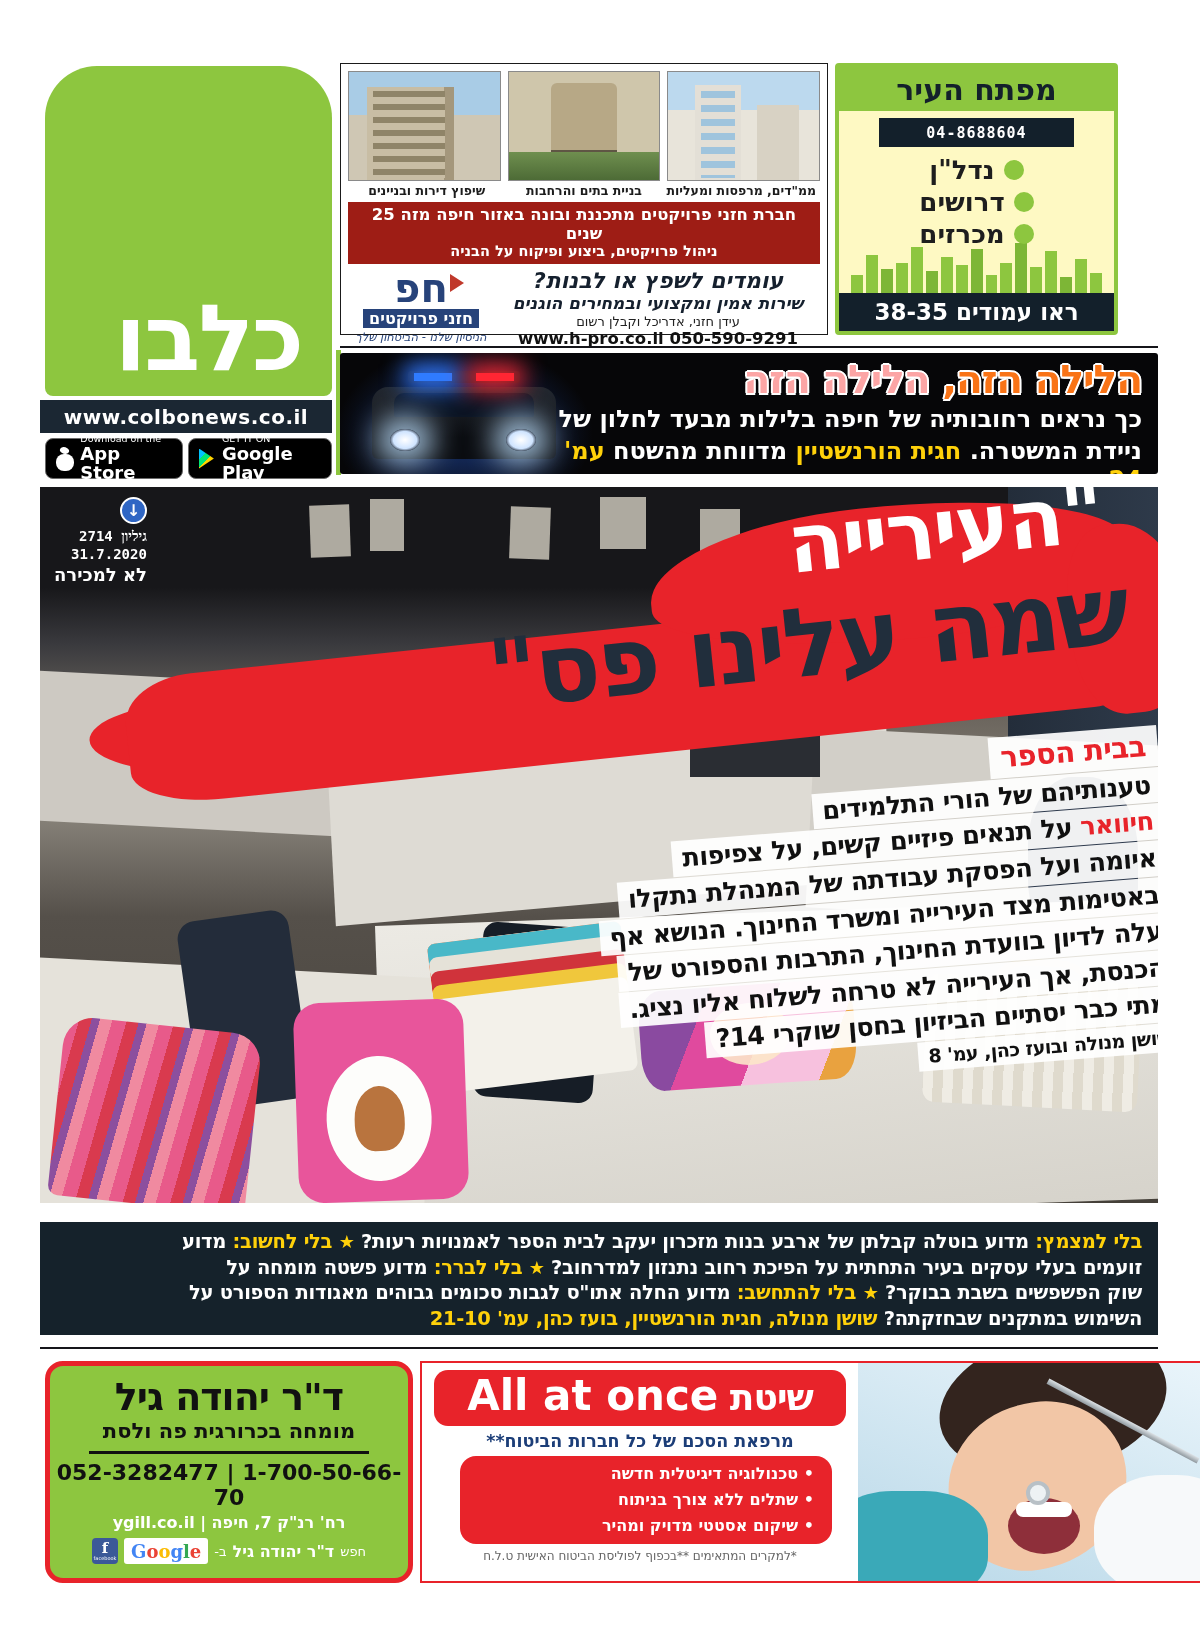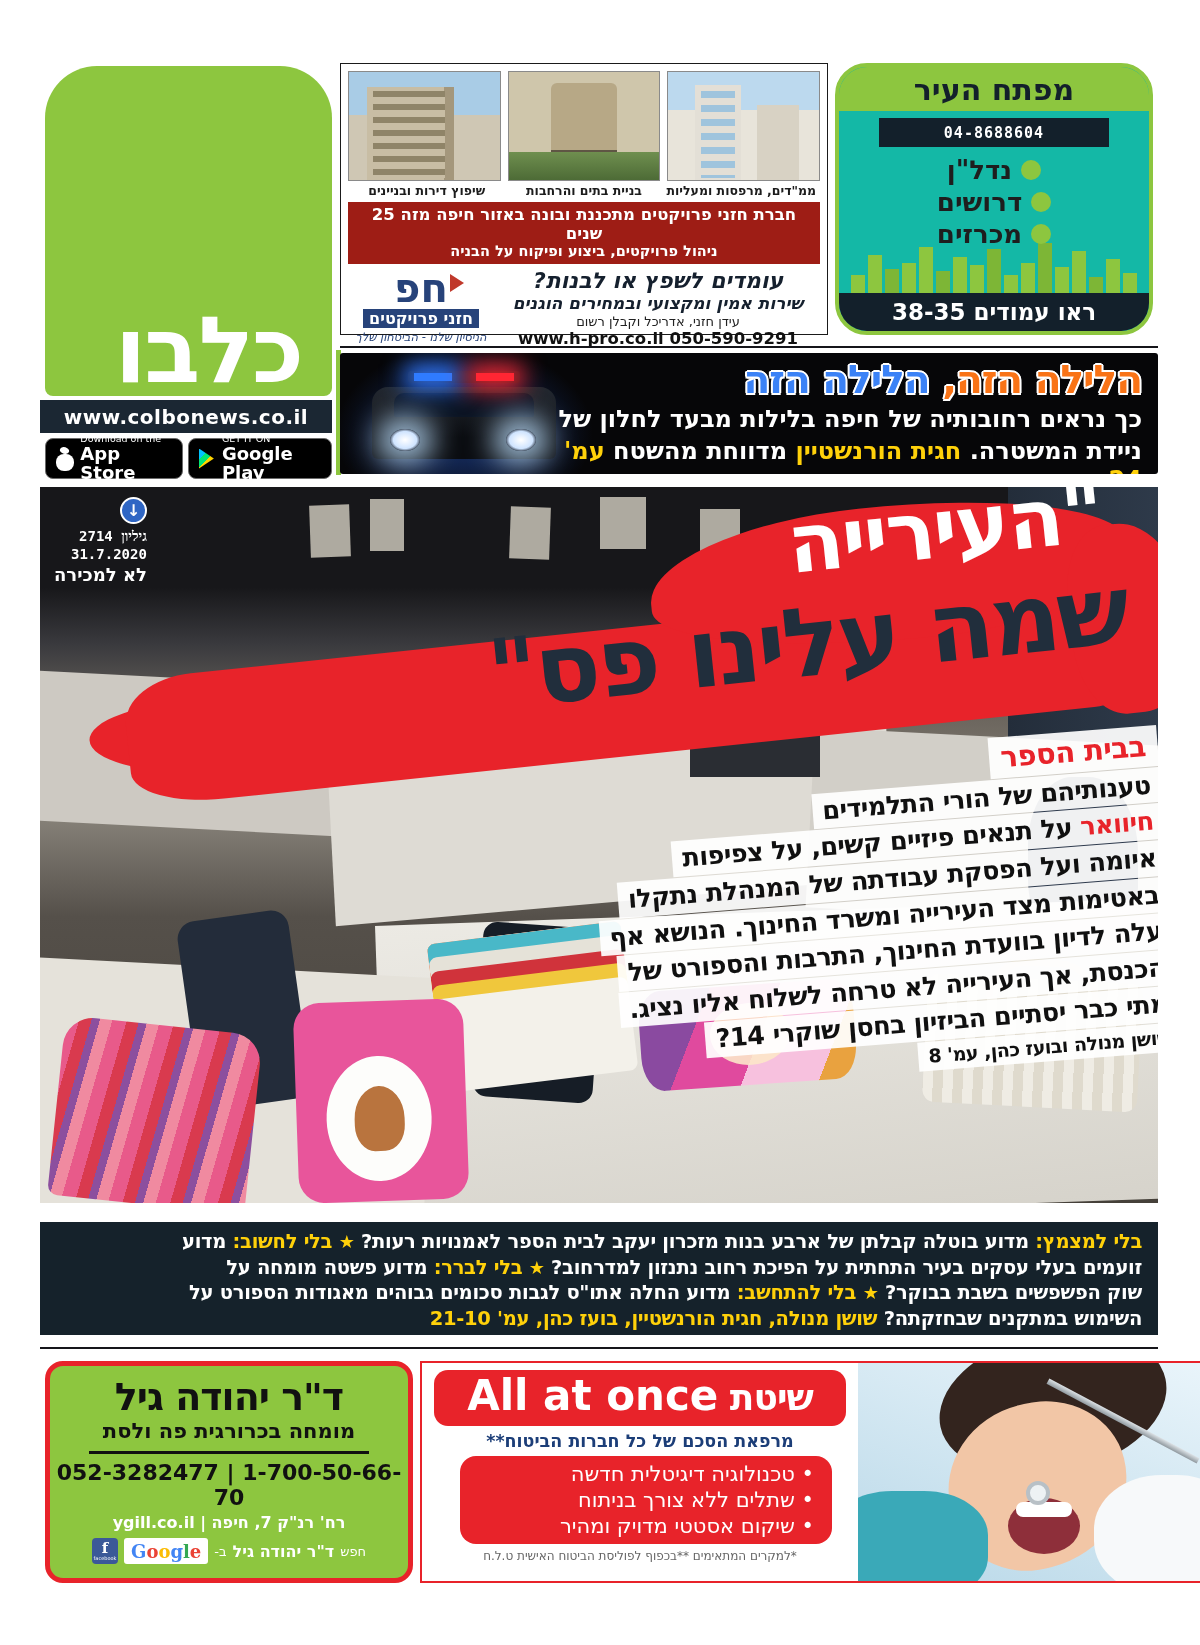--- a/index.html
+++ b/index.html
@@ -4,21 +4,21 @@
 <style>
   * { margin:0; padding:0; box-sizing:border-box; }
   html,body { background:#fff; }
   body { font-family:"DejaVu Sans", sans-serif; }
   .page { position:relative; width:1200px; height:1645px; background:#fff; overflow:hidden; direction:rtl; }
   .abs { position:absolute; }
 
   
   .logo-block { left:45px; top:66px; width:287px; height:330px; background:#8dc63f;
     border-radius:52px 52px 8px 8px; display:flex; align-items:flex-end; justify-content:center; }
-  .logo-word { color:#fff; font-weight:bold; font-size:92px; line-height:.95; padding-bottom:2px; letter-spacing:-2px;margin-left:40px; }
+  .logo-word { color:#fff; font-weight:bold; font-size:92px; line-height:.95; padding-bottom:14px; letter-spacing:-2px;margin-left:40px; }
   .website-bar { left:40px; top:400px; width:292px; height:33px; background:#1b2733; color:#fff;
     display:flex; align-items:center; justify-content:center; font-weight:bold; font-size:20px; direction:ltr; letter-spacing:.5px; }
   .badge { top:438px; height:41px; background:#000; border:1.5px solid #6b6b6b; border-radius:8px;
     color:#fff; display:flex; align-items:center; gap:8px; padding:3px 10px; direction:ltr; }
   .badge.appstore { left:45px; width:138px; }
   .badge.gplay { left:188px; width:144px; }
   .b-txt { line-height:1.05; }
   .b-top { font-size:9.5px; display:block; }
   .b-bottom { font-size:18px; font-weight:bold; display:block; margin-top:1px; }
   .apple-icon { position:relative; width:18px; height:24px; }
@@ -60,22 +60,22 @@
   .hz-agent { font-size:13px; color:#222; margin-top:1px; }
   .hz-web { font-size:16.5px; font-weight:bold; direction:ltr; color:#111; }
   .hz-logo { width:148px; text-align:center; color:#27437a; position:relative; }
   .hp-mark { font-size:40px; font-weight:bold; line-height:1; display:inline-block; position:relative; }
   .hp-mark::before { content:""; position:absolute; right:-16px; top:6px; width:0; height:0;
     border-top:9px solid transparent; border-bottom:9px solid transparent; border-left:14px solid #c0392b; }
   .hp-name { font-size:16px; font-weight:bold; background:#27437a; color:#fff; display:inline-block; padding:0 6px; margin-top:1px; }
   .hp-slogan { font-size:11.5px; font-style:italic; margin-top:2px; }
 
   
-  .citykey { left:835px; top:63px; width:318px; height:272px; background:#14b8a6; border:4px solid #8dc63f;
-    border-radius:32px; overflow:hidden; }
+  .citykey { left:835px; top:63px; width:283px; height:272px; background:#fef9c3; border:4px solid #8dc63f;
+    border-radius:4px; overflow:hidden; }
   .ck-header { background:#8dc63f; height:44px; display:flex; align-items:center; justify-content:center;
     color:#13202b; font-weight:bold; font-size:30px; }
   .ck-phone { margin:7px 40px 0; height:29px; background:#13202b; color:#fff; display:flex; align-items:center;
     justify-content:center; font-family:"DejaVu Sans Mono", monospace; font-weight:bold; font-size:15px; letter-spacing:1px; direction:ltr; }
   .ck-items { margin-top:8px; display:flex; flex-direction:column; align-items:center; gap:2px; position:relative; z-index:2; }
   .ck-item { display:flex; align-items:center; gap:9px; }
   .ck-dot { width:20px; height:20px; border-radius:50%; background:#8dc63f; display:inline-block; }
   .ck-item span { font-size:26px; font-weight:bold; color:#1e1e1e; }
   .ck-skyline { position:absolute; left:4px; right:4px; bottom:38px; height:56px; display:flex;
     align-items:flex-end; gap:3px; padding:0 8px; }
@@ -99,21 +99,21 @@
   .car-body { position:absolute; left:8px; top:24px; width:184px; height:72px;
     background:linear-gradient(#232830,#0a0c10 70%); border-radius:16px 16px 6px 6px; }
   .car-glass { position:absolute; left:30px; top:30px; width:140px; height:24px; background:#0c1524; border-radius:10px 10px 2px 2px; }
   .hlight { position:absolute; top:66px; width:30px; height:22px; border-radius:50%;
     background:radial-gradient(#fff, #cfe4ff 55%, rgba(160,200,255,.25) 75%, transparent);
     box-shadow:0 0 28px 14px rgba(190,225,255,.8); }
   .hlight.l { left:26px; } .hlight.r { left:142px; }
   .po-text { position:absolute; right:16px; top:6px; width:590px; text-align:right; }
   .po-h { font-size:39px; font-weight:bold; letter-spacing:-1px; line-height:1.1; }
   .po-h .red { color:#f97316; }
-  .po-h .blue { color:#3b82f6; }
+  .po-h .blue { color:#fca5a5; }
   .po-h span { text-shadow:2px 0 0 #fff,-2px 0 0 #fff,0 2px 0 #fff,0 -2px 0 #fff,1.5px 1.5px 0 #fff,-1.5px -1.5px 0 #fff,1.5px -1.5px 0 #fff,-1.5px 1.5px 0 #fff; }
   .po-sub { color:#fff; font-size:24px; font-weight:bold; line-height:29px; margin-top:3px; }
   .po-sub .yname, .po-sub .ypage { color:#ffd10a; }
 
   
   .photo { left:40px; top:487px; width:1118px; height:716px; overflow:hidden;
     background:linear-gradient(#17171a 0 14%, #3a3a3e 22%, #6b655d 32%, #8a857c 45%, #55504a 60%, #454039 100%); }
   .ph { position:absolute; }
   .poster { background:rgba(225,220,205,.75); width:40px; height:52px; }
   .curtain { right:0; top:0; width:150px; height:330px; background:linear-gradient(90deg,#232d3a,#2e3a4a); }
@@ -198,21 +198,21 @@
 
   
   .dental { left:420px; top:1361px; width:802px; height:222px; background:#fff; border:2px solid #e8232a; overflow:hidden; }
   .dn-content { position:absolute; left:4px; top:0; width:428px; text-align:center; }
   .dn-head { margin:7px 8px 0 8px; background:#e8232a; border-radius:14px; padding:4px 6px 8px; color:#fff; }
   .dn-t1 { font-size:36px; font-weight:bold; line-height:1.05; letter-spacing:-1px; }
   .dn-t1 .en { font-size:42px; letter-spacing:0; }
   .dn-t2 { font-size:22px; font-weight:bold; margin-top:1px; }
   .dn-agree { font-size:17.5px; font-weight:bold; color:#1c3e78; margin-top:5px; }
   .dn-bullets { margin:5px 22px 0 34px; background:#e8232a; border-radius:16px; padding:5px 18px; text-align:right; }
-  .dn-bullet { color:#fff; font-size:21px; font-weight:normal; line-height:26px; }
+  .dn-bullet { color:#fff; font-size:16px; font-weight:bold; line-height:26px; }
   .dn-disc { font-size:12px; color:#666; margin-top:5px; }
   .dn-photo { position:absolute; left:436px; top:0; right:0; bottom:0;
     background:linear-gradient(200deg,#eaf5fb,#b9d8e8); overflow:hidden; }
   .dpe { position:absolute; }
   .hair { left:80px; top:-30px; width:230px; height:140px; background:#33241e; border-radius:50%; transform:rotate(-12deg); }
   .face { left:90px; top:40px; width:180px; height:165px; background:#f2c6a6; border-radius:52% 48% 55% 45%; transform:rotate(-14deg); }
   .mouth { left:150px; top:135px; width:72px; height:56px; background:#8e2f3a; border-radius:50%; }
   .teeth { left:158px; top:139px; width:56px; height:15px; background:#fff; border-radius:7px; }
   .tool { left:180px; top:55px; width:170px; height:6px; background:linear-gradient(#dde3e7,#8f989e); transform:rotate(28deg); }
   .mirror { left:168px; top:118px; width:24px; height:24px; border:4px solid #b8c0c6; border-radius:50%; background:#eef2f4; }

